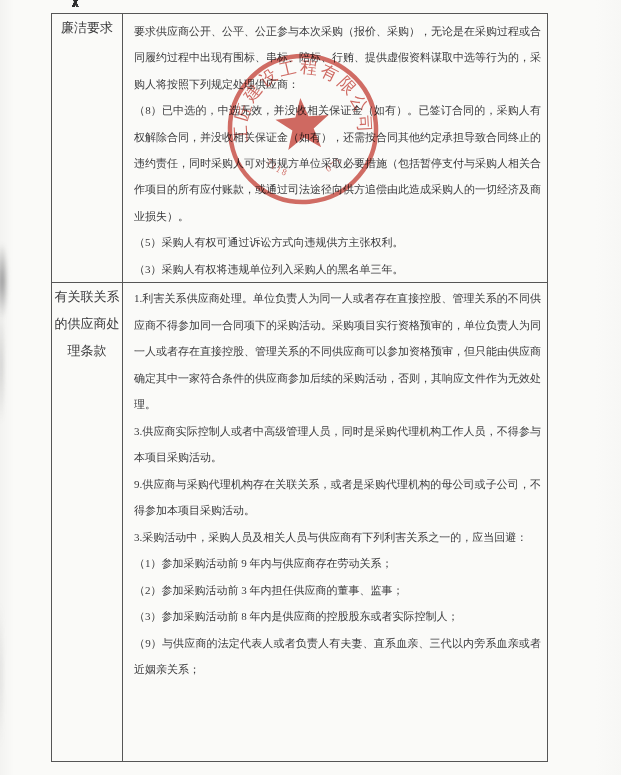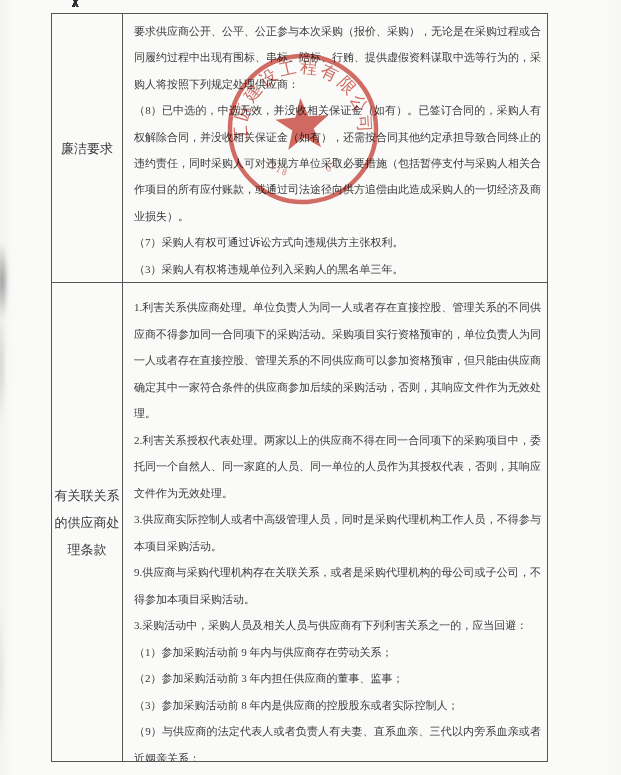--- a/index.html
+++ b/index.html
@@ -25,26 +25,26 @@
     background:radial-gradient(closest-side, rgba(120,120,122,.18), rgba(120,120,122,0));filter:blur(2px);}
 
   
   .doc-table{
     position:absolute;left:51px;top:13px;width:497px;height:749px;
     border:1px solid #565656;box-sizing:border-box;
     display:grid;grid-template-columns:71px 1fr;grid-template-rows:268px 1fr;
     color:#3a3a3c;
   }
   .cell{box-sizing:border-box;overflow:hidden;}
-  .label-cell{border-right:1px solid #565656;display:flex;align-items:center;justify-content:center;
+  .label-cell{border-right:1px solid #565656;display:flex;justify-content:center;
     text-align:center;font-size:13px;line-height:27px;}
   .label-cell .lbl{width:66px;}
   .row2{border-top:1px solid #565656;}
   .content-cell{padding:4px 6px 0 11px;font-size:11px;line-height:26.4px;text-align:justify;}
-  .content-cell.second{padding-top:11px;line-height:26.5px;}
+  .content-cell.second{padding-top:2px;line-height:26.5px;}
   .content-cell p{margin:0;}
 
   
   .stamp{position:absolute;left:218px;top:44px;width:170px;height:170px;
     mix-blend-mode:multiply;opacity:.82;transform:rotate(-5deg);}
 </style>
 </head>
 <body>
 
 <div class="page">
@@ -56,31 +56,30 @@
 
   <div class="doc-table">
 
     <div class="cell label-cell">
       <div class="lbl">廉洁要求</div>
     </div>
 
     <div class="cell content-cell">
       <p>要求供应商公开、公平、公正参与本次采购（报价、采购），无论是在采购过程或合同履约过程中出现有围标、串标、陪标、行贿、提供虚假资料谋取中选等行为的，采购人将按照下列规定处理供应商：</p>
       <p>（8）已中选的，中选无效，并没收相关保证金（如有）。已签订合同的，采购人有权解除合同，并没收相关保证金（如有），还需按合同其他约定承担导致合同终止的违约责任，同时采购人可对违规方单位采取必要措施（包括暂停支付与采购人相关合作项目的所有应付账款，或通过司法途径向供方追偿由此造成采购人的一切经济及商业损失）。</p>
-      <p>（7）采购人有权可通过诉讼方式向违规供方主张权利。</p>
+      <p>（5）采购人有权可通过诉讼方式向违规供方主张权利。</p>
       <p>（3）采购人有权将违规单位列入采购人的黑名单三年。</p>
     </div>
 
     <div class="cell label-cell row2">
       <div class="lbl">有关联关系的供应商处理条款</div>
     </div>
 
     <div class="cell content-cell second row2">
       <p>1.利害关系供应商处理。单位负责人为同一人或者存在直接控股、管理关系的不同供应商不得参加同一合同项下的采购活动。采购项目实行资格预审的，单位负责人为同一人或者存在直接控股、管理关系的不同供应商可以参加资格预审，但只能由供应商确定其中一家符合条件的供应商参加后续的采购活动，否则，其响应文件作为无效处理。</p>
-      <p>2.利害关系授权代表处理。两家以上的供应商不得在同一合同项下的采购项目中，委托同一个自然人、同一家庭的人员、同一单位的人员作为其授权代表，否则，其响应文件作为无效处理。</p>
       <p>3.供应商实际控制人或者中高级管理人员，同时是采购代理机构工作人员，不得参与本项目采购活动。</p>
       <p>9.供应商与采购代理机构存在关联关系，或者是采购代理机构的母公司或子公司，不得参加本项目采购活动。</p>
       <p>3.采购活动中，采购人员及相关人员与供应商有下列利害关系之一的，应当回避：</p>
       <p>（1）参加采购活动前 9 年内与供应商存在劳动关系；</p>
       <p>（2）参加采购活动前 3 年内担任供应商的董事、监事；</p>
       <p>（3）参加采购活动前 8 年内是供应商的控股股东或者实际控制人；</p>
       <p>（9）与供应商的法定代表人或者负责人有夫妻、直系血亲、三代以内旁系血亲或者近姻亲关系；</p>
     </div>
 
   </div>

